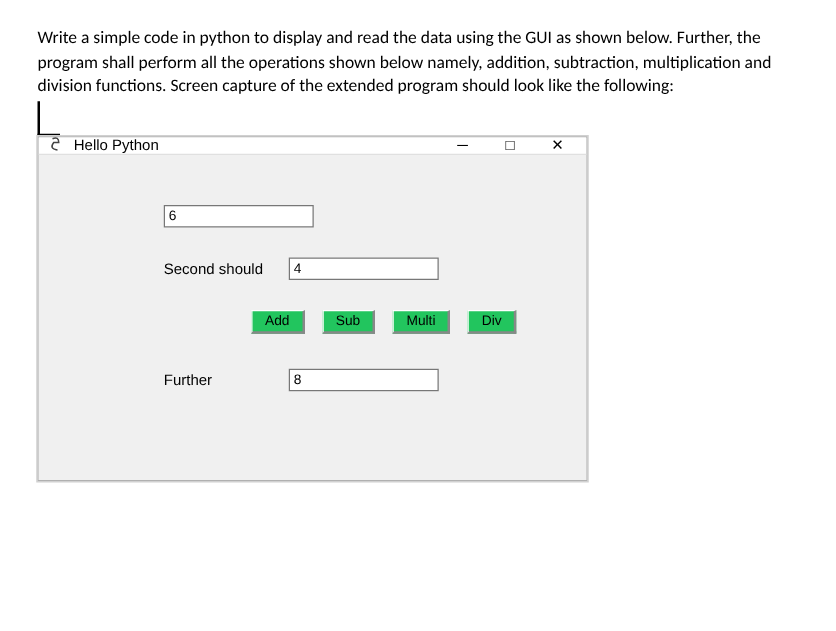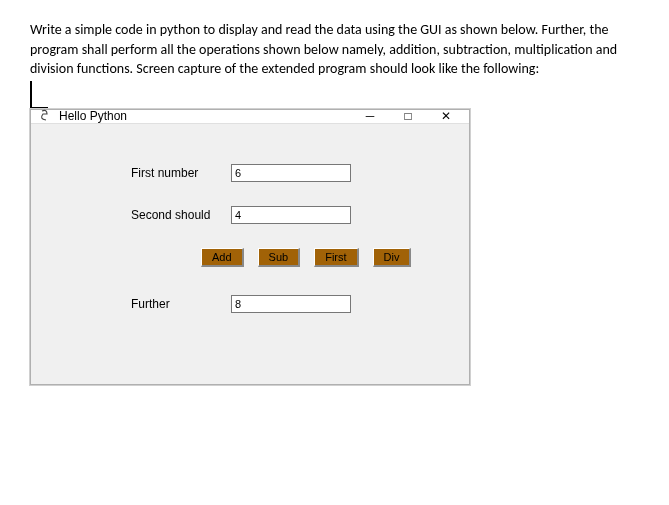--- a/index.html
+++ b/index.html
@@ -87,21 +87,21 @@
       font-size: 11px;
       padding: 0 3px;
       font-family: Tahoma, sans-serif;
     }
     .btn-row {
       display: flex;
       gap: 14px;
       margin: 8px 0 28px 70px;
     }
     .btn {
-      background: #a16207;
+      background: #22c55e;
       border-top: 1px solid #fff;
       border-left: 1px solid #fff;
       border-right: 2px solid #888;
       border-bottom: 2px solid #888;
       padding: 2px 10px;
       font-size: 11px;
       font-family: Tahoma, sans-serif;
       min-width: 36px;
       text-align: center;
       cursor: default;
@@ -124,33 +124,32 @@
     <span class="titlebar-title">Hello Python</span>
     <div class="win-controls">
       <div class="win-btn">─</div>
       <div class="win-btn">□</div>
       <div class="win-btn">✕</div>
     </div>
   </div>
 
   <div class="client">
     <div class="row">
-      <span class="row-label">First number</span>
       <input class="text-input" value="6" style="">
     </div>
 
     <div class="row">
       <span class="row-label">Second should</span>
       <input class="text-input" value="4" style="">
     </div>
 
     <div class="btn-row">
       <div class="btn">Add</div>
       <div class="btn">Sub</div>
-      <div class="btn">First</div>
+      <div class="btn">Multi</div>
       <div class="btn">Div</div>
     </div>
 
     <div class="row">
       <span class="row-label">Further</span>
       <input class="text-input" value="8" style="">
     </div>
   </div>
 </div>
 

